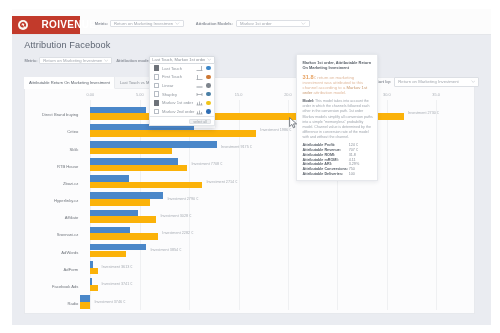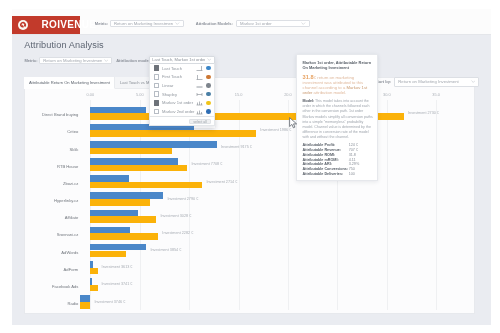--- a/index.html
+++ b/index.html
@@ -116,21 +116,21 @@
     <span class="sel" style="width:74px;height:7.5px;margin-left:3px;">
       <span class="cv">Markov 1st order</span>
       <span class="chev">
           <svg width="4.6" height="3" viewBox="0 0 10 6" style="display:block">
             <path d="M1 1 L5 5 L9 1" fill="none" stroke="#b9bec6" stroke-width="1.1"></path>
           </svg>
         </span>
     </span>
   </div>
 
-  <div class="abs ptitle">Attribution Analysis</div>
+  <div class="abs ptitle">Attribution Facebook</div>
 
   <div class="abs ctl filters">
     <span class="lab">Metric:</span>
     <span class="sel" style="width:73px;height:7.4px;margin-left:1.5px;">
       <span class="cv">Return on Marketing Investment</span>
       <span class="chev">
           <svg width="4.6" height="3" viewBox="0 0 10 6" style="display:block">
             <path d="M1 1 L5 5 L9 1" fill="none" stroke="#b9bec6" stroke-width="1.1"></path>
           </svg>
         </span>

